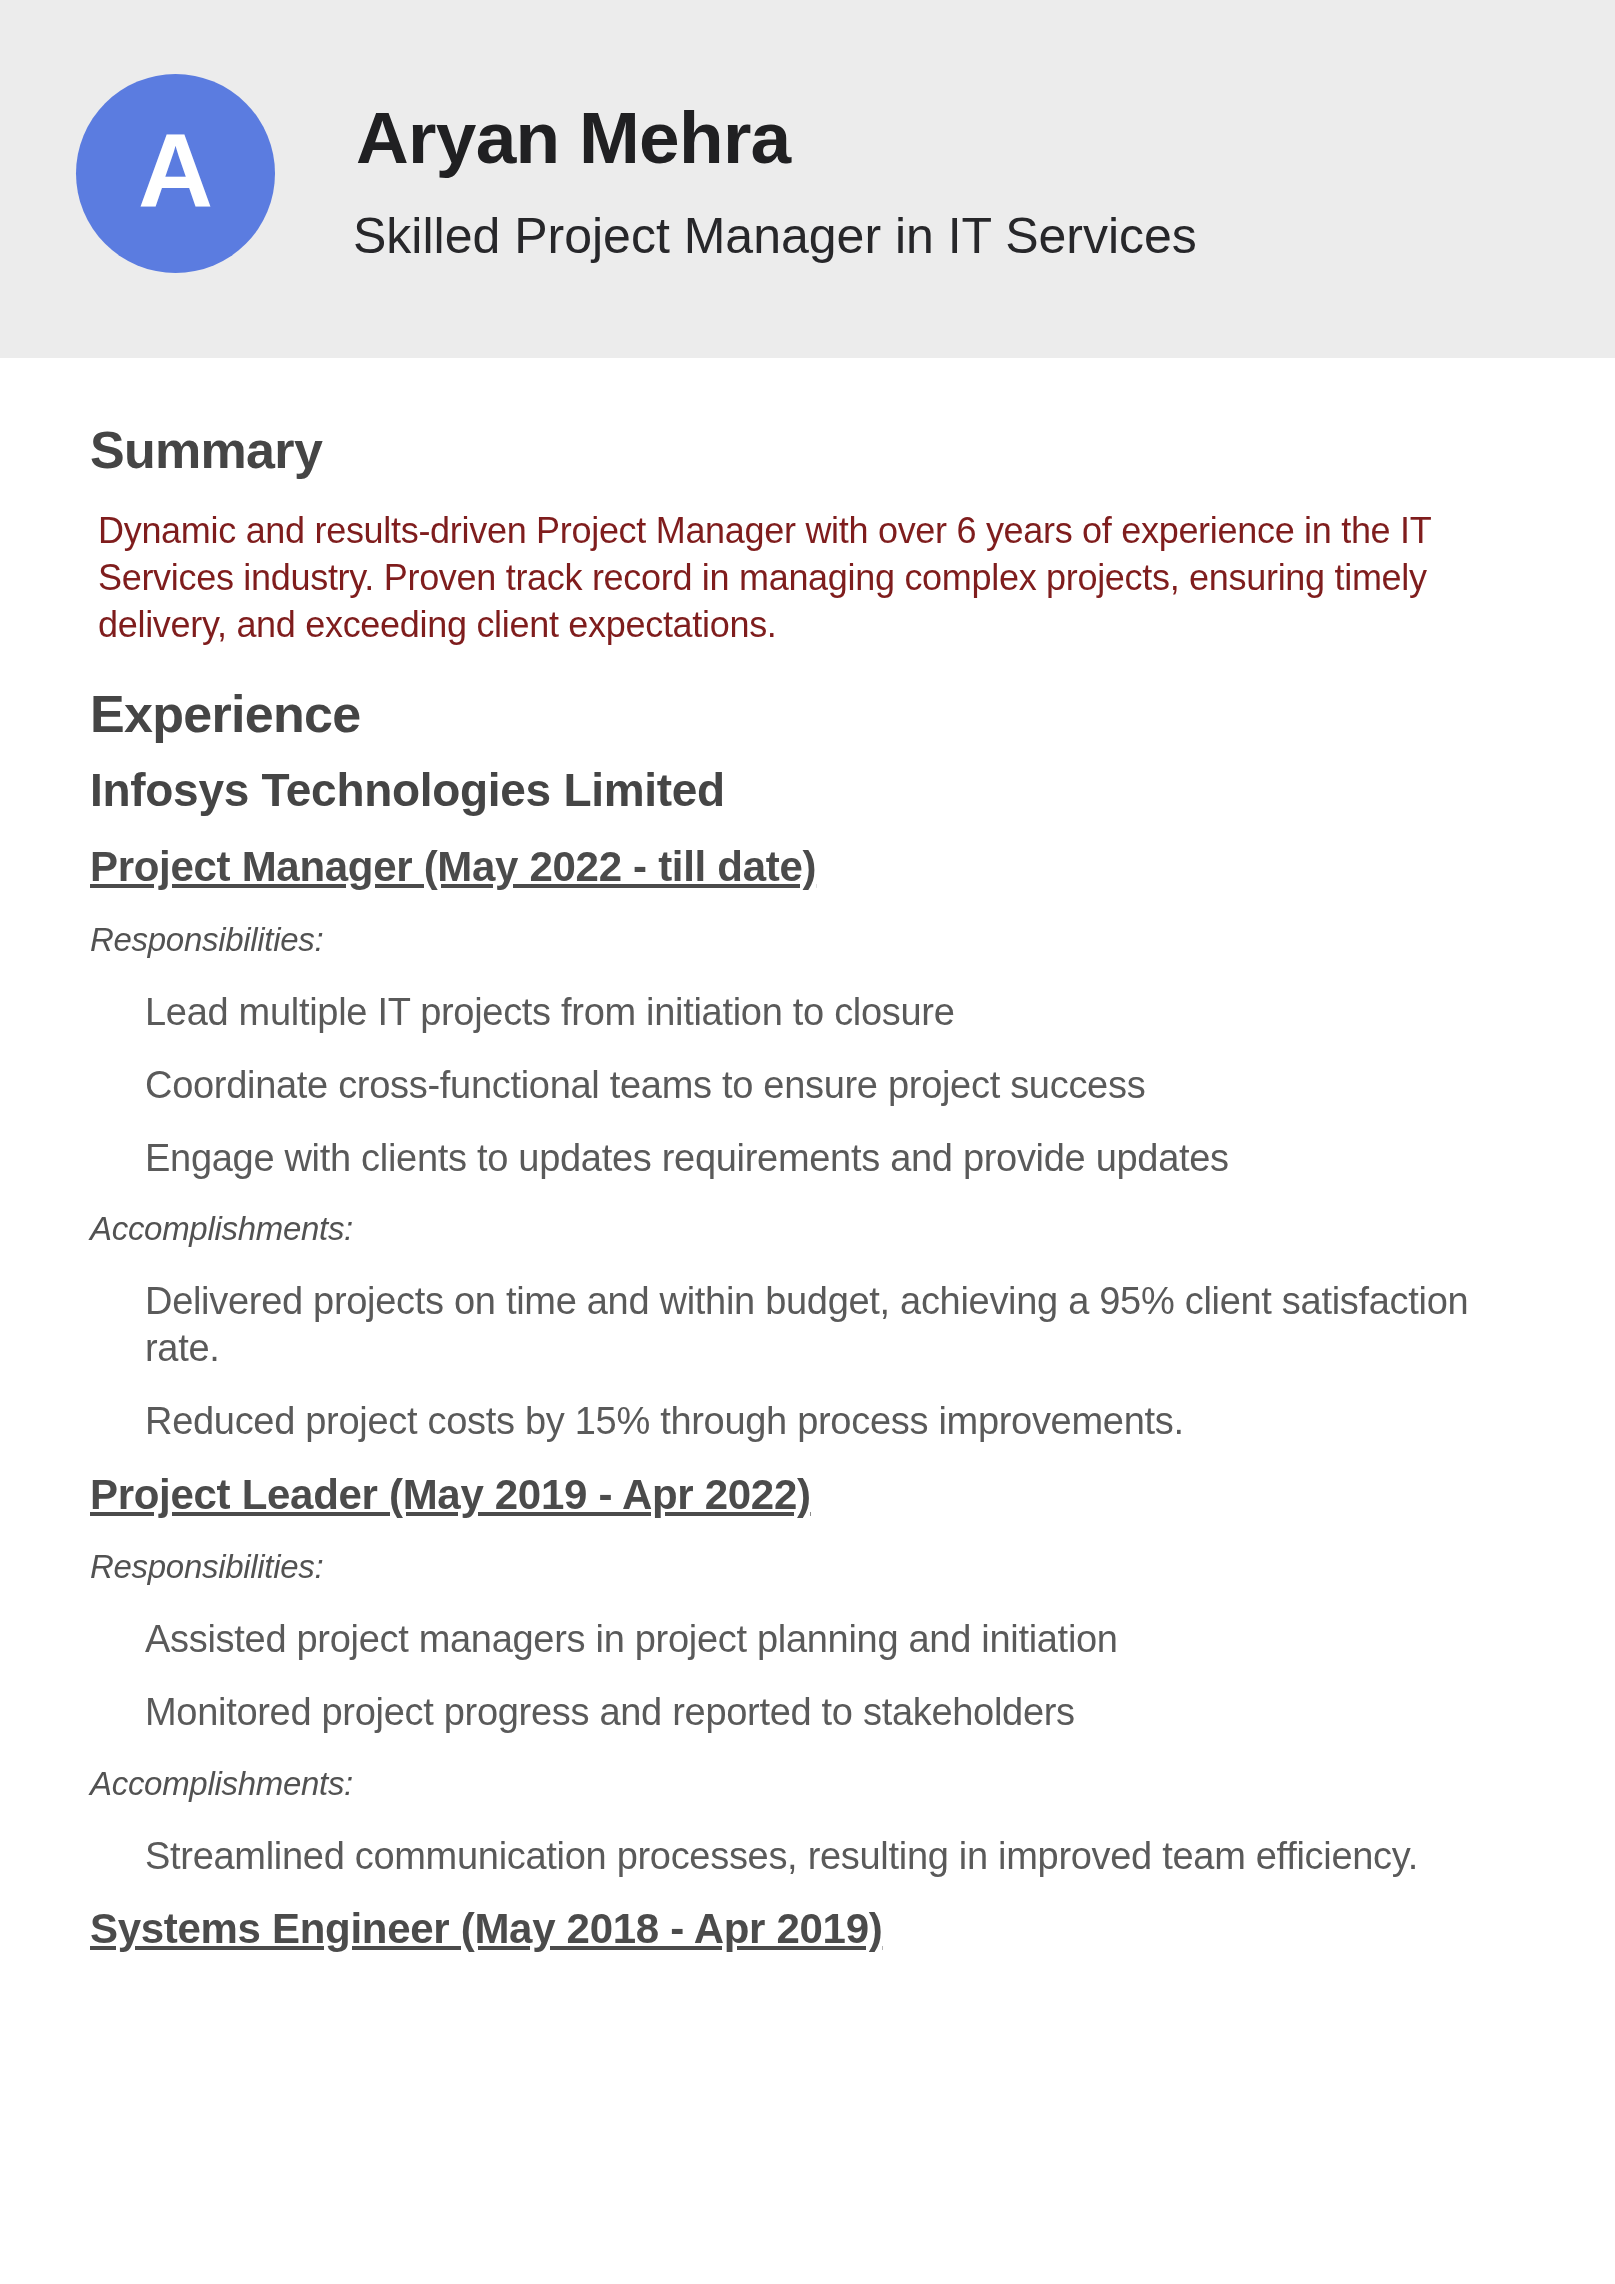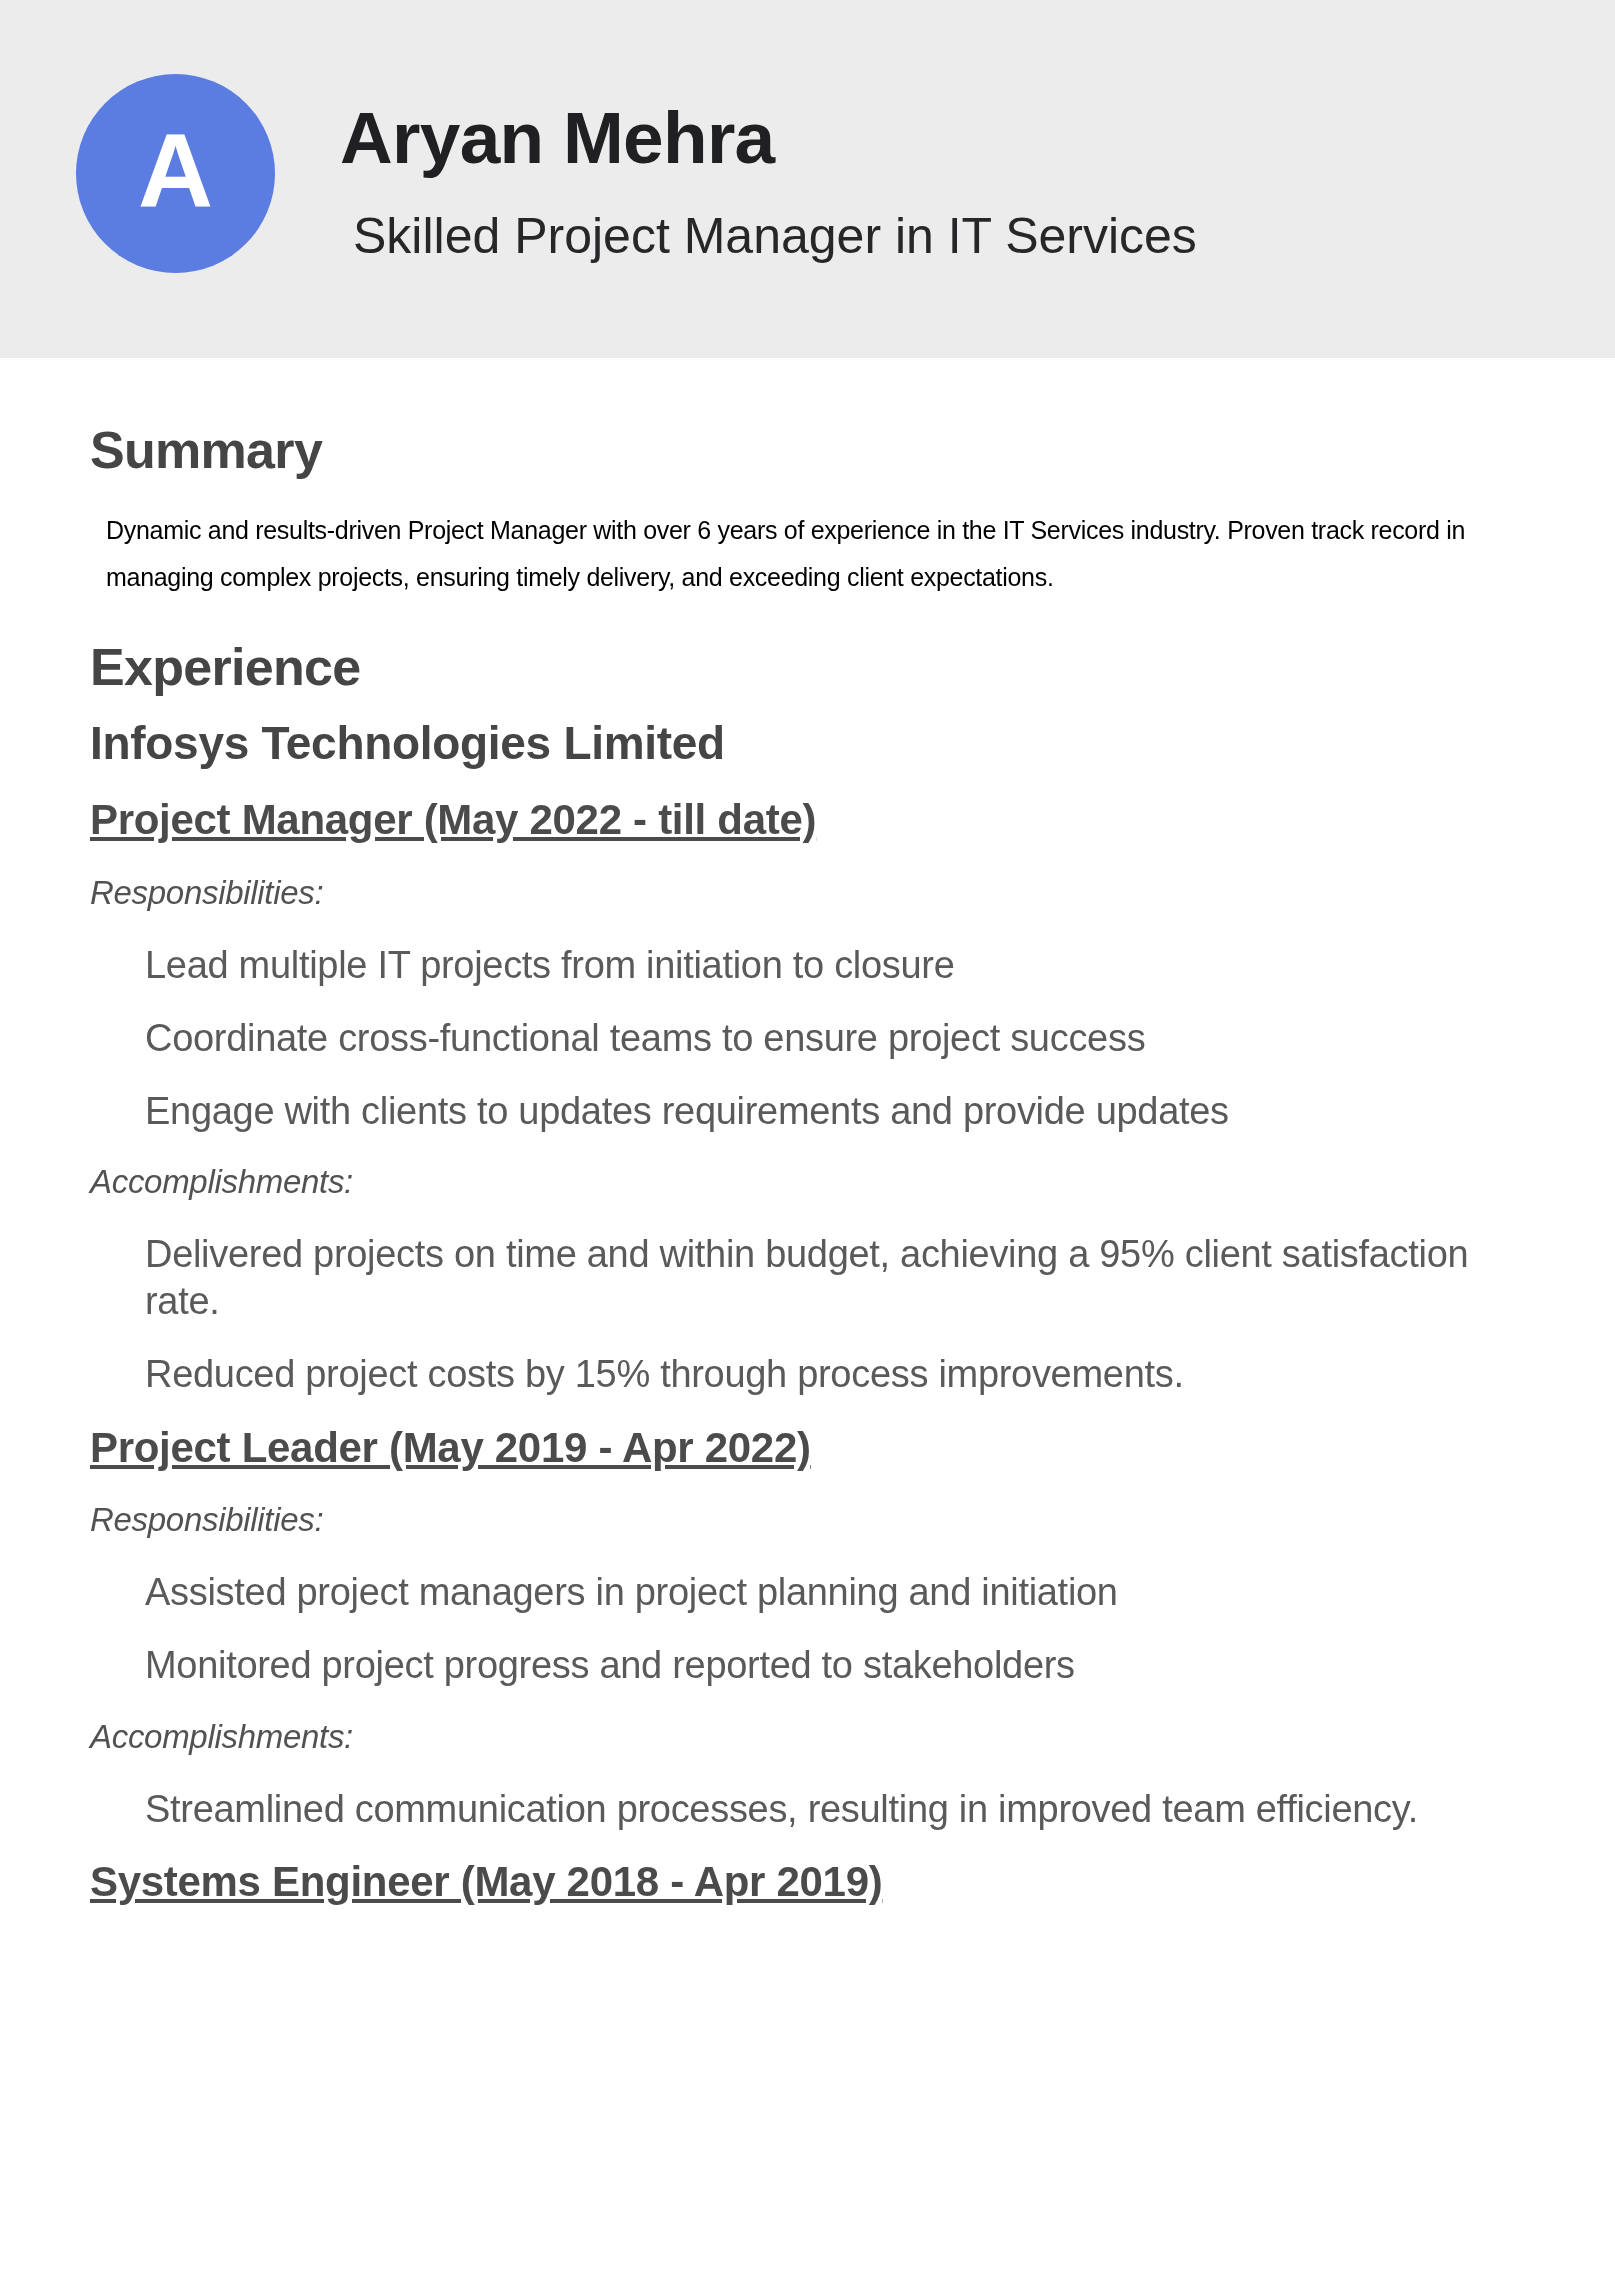--- a/index.html
+++ b/index.html
@@ -34,21 +34,21 @@
   }
   .avatar-letter {
     color: #ffffff;
     font-size: 104px;
     font-weight: bold;
     line-height: 1;
     transform: translateY(-3.9px);
   }
   .person-name {
     position: absolute;
-    left: 340px;
+    left: 356px;
     top: 92px;
     margin: 0;
     font-size: 73px;
     line-height: 1.25;
     font-weight: bold;
     color: #202022;
     letter-spacing: -0.7px;
     white-space: nowrap;
   }
   .person-subtitle {
@@ -89,25 +89,25 @@
   .content h4 {
     font-size: 42px;
     line-height: 51px;
     margin: 23.5px 0 0 0;
     font-weight: bold;
     color: #4b4b4b;
     letter-spacing: -0.3px;
     text-decoration: underline;
   }
   .para {
-    font-size: 25px;
+    font-size: 36px;
     line-height: 47px;
-    margin: 25px 0 0 16px;
+    margin: 25px 0 0 8px;
     max-width: 1460px;
-    color: #000000;
+    color: #7f1d1d;
   }
   .label {
     font-style: italic;
     font-size: 33px;
     line-height: 47px;
     margin: 23.5px 0 0 0;
     color: #525252;
   }
   .list { margin: 0; padding: 0; }
   .item {

